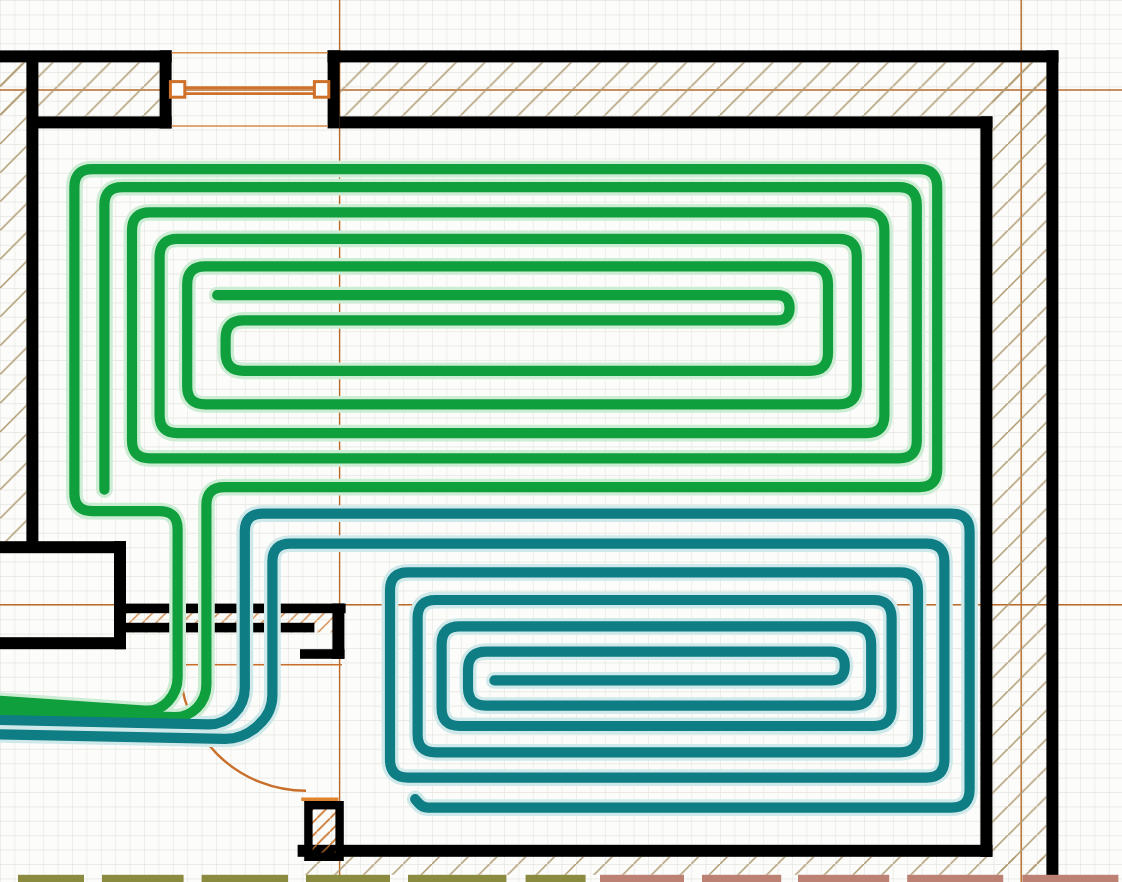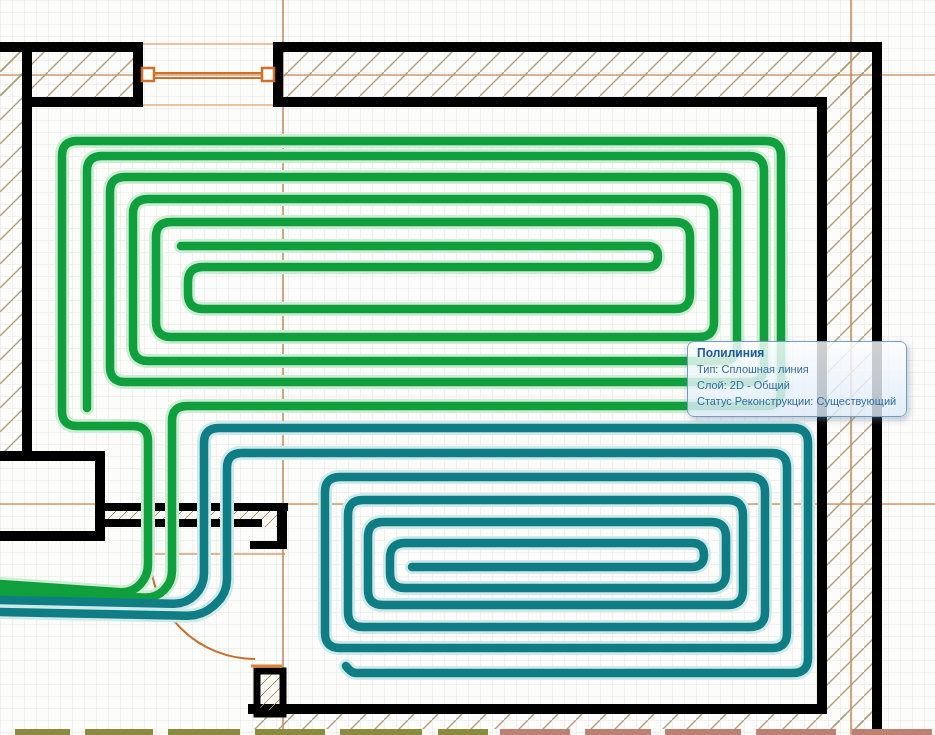--- a/index.html
+++ b/index.html
@@ -93,19 +93,13 @@
       <path d="M 0 584 L 120.4 592.2 Q 132 593 140.0 584.5 L 140.0 584.5 Q 148 576 148.0 564.3 L 148.0 441.0 Q 148 426 133.0 426.0 L 77.0 426.0 Q 62 426 62.0 411.0 L 62.0 156.0 Q 62 141 77.0 141.0 L 766.0 141.0 Q 781 141 781.0 156.0 L 781.0 391.0 Q 781 406 766.0 406.0 L 187.0 406.0 Q 172 406 172.0 421.0 L 172.0 570.7 Q 172 582 164.0 590.0 L 164.0 590.0 Q 156 598 144.7 597.6 L 0 592" fill="none" stroke="#cdecd4" stroke-width="14" stroke-linecap="round" stroke-linejoin="round"></path>
       <path d="M 87 408 L 87.0 171.0 Q 87 156 102.0 156.0 L 749.0 156.0 Q 764 156 764.0 171.0 L 764.0 367.0 Q 764 382 749.0 382.0 L 125.0 382.0 Q 110 382 110.0 367.0 L 110.0 192.0 Q 110 177 125.0 177.0 L 722.0 177.0 Q 737 177 737.0 192.0 L 737.0 346.0 Q 737 361 722.0 361.0 L 148.0 361.0 Q 133 361 133.0 346.0 L 133.0 214.0 Q 133 199 148.0 199.0 L 699.0 199.0 Q 714 199 714.0 214.0 L 714.0 322.0 Q 714 337 699.0 337.0 L 171.0 337.0 Q 156 337 156.0 322.0 L 156.0 237.0 Q 156 222 171.0 222.0 L 675.0 222.0 Q 690 222 690.0 237.0 L 690.0 294.0 Q 690 309 675.0 309.0 L 203.0 309.0 Q 188 309 188.0 294.0 L 188.0 282.0 Q 188 267 203.0 267.0 L 647.5 267.0 Q 658 267 658.0 256.5 L 658.0 256.5 Q 658 246 647.5 246.0 L 181 246" fill="none" stroke="#cdecd4" stroke-width="14" stroke-linecap="round" stroke-linejoin="round"></path>
       <path d="M 0 600 L 173.3 603.7 Q 186 604 195.0 595.0 L 195.0 595.0 Q 204 586 204.0 573.3 L 204.0 443.0 Q 204 428 219.0 428.0 L 793.0 428.0 Q 808 428 808.0 443.0 L 808.0 658.0 Q 808 673 793.0 673.0 L 356.6 673.0 Q 352 673 349.0 669.5 L 346 666" fill="none" stroke="#cfe9ea" stroke-width="14" stroke-linecap="round" stroke-linejoin="round"></path>
       <path d="M 0 612 L 187.0 615.7 Q 202 616 213.3 606.1 L 215.7 603.9 Q 227 594 227.0 579.0 L 227.0 468.0 Q 227 453 242.0 453.0 L 772.0 453.0 Q 787 453 787.0 468.0 L 787.0 633.0 Q 787 648 772.0 648.0 L 340.0 648.0 Q 325 648 325.0 633.0 L 325.0 492.0 Q 325 477 340.0 477.0 L 750.0 477.0 Q 765 477 765.0 492.0 L 765.0 612.0 Q 765 627 750.0 627.0 L 363.0 627.0 Q 348 627 348.0 612.0 L 348.0 515.0 Q 348 500 363.0 500.0 L 728.0 500.0 Q 743 500 743.0 515.0 L 743.0 590.0 Q 743 605 728.0 605.0 L 383.0 605.0 Q 368 605 368.0 590.0 L 368.0 537.0 Q 368 522 383.0 522.0 L 711.0 522.0 Q 726 522 726.0 537.0 L 726.0 573.0 Q 726 588 711.0 588.0 L 405.0 588.0 Q 390 588 390.0 573.0 L 390.0 558.0 Q 390 543 405.0 543.0 L 692.0 543.0 Q 704 543 704.0 555.0 L 704.0 555.0 Q 704 567 692.0 567.0 L 412 567" fill="none" stroke="#cfe9ea" stroke-width="14" stroke-linecap="round" stroke-linejoin="round"></path>
       <path d="M 0 584 L 120.4 592.2 Q 132 593 140.0 584.5 L 140.0 584.5 Q 148 576 148.0 564.3 L 148.0 441.0 Q 148 426 133.0 426.0 L 77.0 426.0 Q 62 426 62.0 411.0 L 62.0 156.0 Q 62 141 77.0 141.0 L 766.0 141.0 Q 781 141 781.0 156.0 L 781.0 391.0 Q 781 406 766.0 406.0 L 187.0 406.0 Q 172 406 172.0 421.0 L 172.0 570.7 Q 172 582 164.0 590.0 L 164.0 590.0 Q 156 598 144.7 597.6 L 0 592" fill="none" stroke="#0f9f3c" stroke-width="8.5" stroke-linecap="round" stroke-linejoin="round"></path>
       <path d="M 87 408 L 87.0 171.0 Q 87 156 102.0 156.0 L 749.0 156.0 Q 764 156 764.0 171.0 L 764.0 367.0 Q 764 382 749.0 382.0 L 125.0 382.0 Q 110 382 110.0 367.0 L 110.0 192.0 Q 110 177 125.0 177.0 L 722.0 177.0 Q 737 177 737.0 192.0 L 737.0 346.0 Q 737 361 722.0 361.0 L 148.0 361.0 Q 133 361 133.0 346.0 L 133.0 214.0 Q 133 199 148.0 199.0 L 699.0 199.0 Q 714 199 714.0 214.0 L 714.0 322.0 Q 714 337 699.0 337.0 L 171.0 337.0 Q 156 337 156.0 322.0 L 156.0 237.0 Q 156 222 171.0 222.0 L 675.0 222.0 Q 690 222 690.0 237.0 L 690.0 294.0 Q 690 309 675.0 309.0 L 203.0 309.0 Q 188 309 188.0 294.0 L 188.0 282.0 Q 188 267 203.0 267.0 L 647.5 267.0 Q 658 267 658.0 256.5 L 658.0 256.5 Q 658 246 647.5 246.0 L 181 246" fill="none" stroke="#0f9f3c" stroke-width="8.5" stroke-linecap="round" stroke-linejoin="round"></path>
       <path d="M 0 600 L 173.3 603.7 Q 186 604 195.0 595.0 L 195.0 595.0 Q 204 586 204.0 573.3 L 204.0 443.0 Q 204 428 219.0 428.0 L 793.0 428.0 Q 808 428 808.0 443.0 L 808.0 658.0 Q 808 673 793.0 673.0 L 356.6 673.0 Q 352 673 349.0 669.5 L 346 666" fill="none" stroke="#0e7d84" stroke-width="8.5" stroke-linecap="round" stroke-linejoin="round"></path>
       <path d="M 0 612 L 187.0 615.7 Q 202 616 213.3 606.1 L 215.7 603.9 Q 227 594 227.0 579.0 L 227.0 468.0 Q 227 453 242.0 453.0 L 772.0 453.0 Q 787 453 787.0 468.0 L 787.0 633.0 Q 787 648 772.0 648.0 L 340.0 648.0 Q 325 648 325.0 633.0 L 325.0 492.0 Q 325 477 340.0 477.0 L 750.0 477.0 Q 765 477 765.0 492.0 L 765.0 612.0 Q 765 627 750.0 627.0 L 363.0 627.0 Q 348 627 348.0 612.0 L 348.0 515.0 Q 348 500 363.0 500.0 L 728.0 500.0 Q 743 500 743.0 515.0 L 743.0 590.0 Q 743 605 728.0 605.0 L 383.0 605.0 Q 368 605 368.0 590.0 L 368.0 537.0 Q 368 522 383.0 522.0 L 711.0 522.0 Q 726 522 726.0 537.0 L 726.0 573.0 Q 726 588 711.0 588.0 L 405.0 588.0 Q 390 588 390.0 573.0 L 390.0 558.0 Q 390 543 405.0 543.0 L 692.0 543.0 Q 704 543 704.0 555.0 L 704.0 555.0 Q 704 567 692.0 567.0 L 412 567" fill="none" stroke="#0e7d84" stroke-width="8.5" stroke-linecap="round" stroke-linejoin="round"></path>
     </svg>
 
-  <div class="tooltip">
-    <div class="tt-title">Полилиния</div>
-    <div class="tt-line">Тип: Сплошная линия</div>
-    <div class="tt-line">Слой: 2D - Общий</div>
-    <div class="tt-line">Статус Реконструкции: Существующий</div>
-  </div>
 </div>
 
 </body></html>

